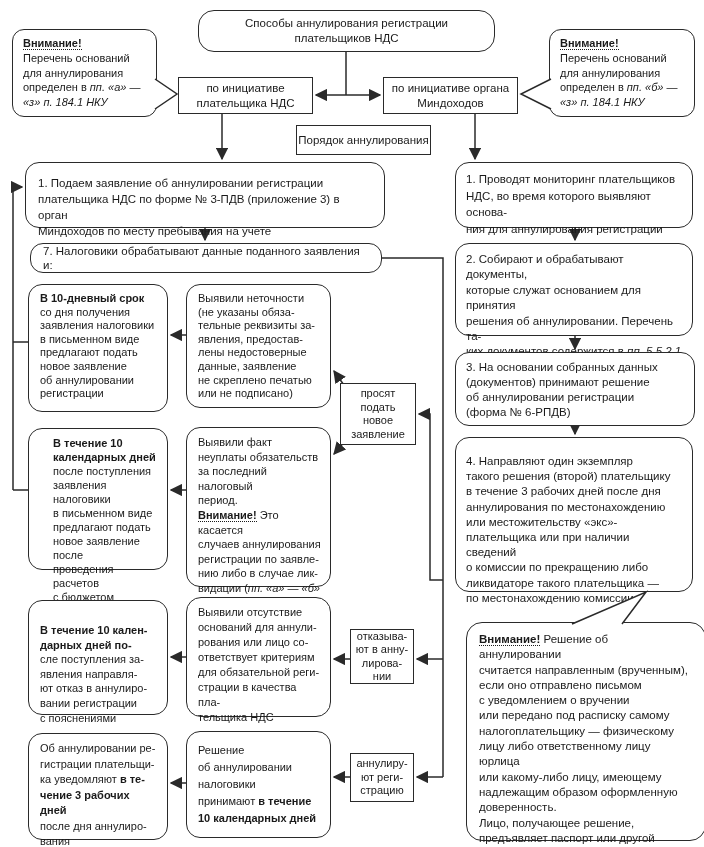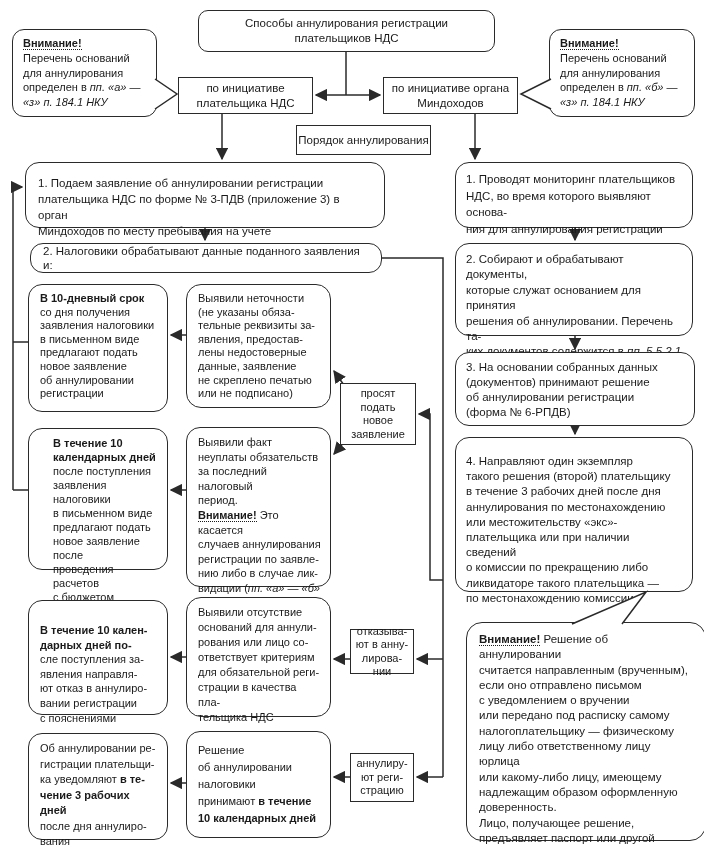--- a/index.html
+++ b/index.html
@@ -4,43 +4,43 @@
 <style>
   html,body{margin:0;padding:0;background:#fff;}
   #stage{position:relative;width:704px;height:847px;background:#fff;overflow:hidden;
          font-family:"Liberation Sans","DejaVu Sans",sans-serif;color:#1a1a1a;}
   svg.layer{position:absolute;left:0;top:0;width:704px;height:847px;}
   #wires{z-index:0;}
   #tails{z-index:2;pointer-events:none;}
   .box{position:absolute;z-index:1;background:#fff;border:1.5px solid #2a2a2a;
        box-sizing:border-box;font-size:11px;line-height:14px;}
   .rounded{border-radius:14px;}
-  .pill{border-radius:10px;}
+  .pill{border-radius:16px;}
   .center{display:flex;align-items:center;justify-content:center;text-align:center;}
   .pad{padding:7px 9px 6px 11px;}
   .b{font-weight:bold;}
   .i{font-style:italic;}
   .u{border-bottom:1.5px dotted currentColor;}
   
   #n-title{left:198px;top:10px;width:297px;height:42px;font-size:11.5px;line-height:15px;}
   #n-warn-left{left:12px;top:29px;width:145px;height:88px;padding:6px 8px 5px 10px;line-height:14.8px;border-radius:12px;}
   #n-warn-right{left:549px;top:29px;width:146px;height:88px;padding:6px 8px 5px 10px;line-height:14.8px;border-radius:12px;}
   #n-init-payer{left:178px;top:77px;width:135px;height:37px;font-size:11.5px;line-height:15px;}
   #n-init-authority{left:383px;top:77px;width:135px;height:37px;font-size:11.5px;line-height:15px;}
   #n-order{left:296px;top:125px;width:135px;height:30px;font-size:11.5px;}
   #n-l1{left:25px;top:162px;width:360px;height:66px;font-size:11.5px;line-height:16px;padding:12px 12px;}
   #n-l2{left:30px;top:243px;width:352px;height:30px;font-size:11.5px;border-radius:13px;display:flex;align-items:center;padding:0 12px;}
   #n-la{left:28px;top:284px;width:140px;height:128px;line-height:13.6px;}
-  #n-ma{left:186px;top:284px;width:145px;height:124px;line-height:13.6px;border-radius:15px;}
+  #n-ma{left:186px;top:284px;width:145px;height:124px;line-height:13.6px;}
   #n-asknew{left:340px;top:383px;width:76px;height:62px;line-height:13.5px;}
   #n-lb{left:28px;top:428px;width:140px;height:142px;line-height:14px;padding-left:24px;}
   #n-mb{left:186px;top:427px;width:145px;height:160px;line-height:14.6px;}
   #n-lc{left:28px;top:600px;width:140px;height:115px;line-height:14.6px;padding-top:22px;}
   #n-mc{left:186px;top:597px;width:145px;height:120px;line-height:15px;border-radius:15px;}
-  #n-refuse{left:350px;top:629px;width:64px;height:45px;line-height:13.5px;}
+  #n-refuse{left:350px;top:629px;width:64px;height:55px;line-height:13.5px;}
   #n-ld{left:28px;top:733px;width:140px;height:107px;line-height:15.5px;}
   #n-md{left:186px;top:731px;width:145px;height:107px;line-height:17px;padding-top:10px;}
   #n-annul{left:350px;top:753px;width:64px;height:49px;line-height:13.5px;}
   #n-r1{left:455px;top:162px;width:238px;height:66px;font-size:11.5px;line-height:16.5px;padding:8px 10px;}
   #n-r2{left:455px;top:243px;width:238px;height:93px;font-size:11.5px;line-height:15.4px;padding:8px 10px;}
   #n-r3{left:455px;top:352px;width:240px;height:74px;font-size:11.5px;line-height:15px;padding:7px 10px;}
   #n-r4{left:455px;top:437px;width:238px;height:155px;font-size:11.5px;line-height:15.2px;padding:16px 10px;}
   #n-note{left:466px;top:622px;width:240px;height:219px;font-size:11.5px;line-height:15.3px;padding:9px 12px;border-radius:16px;}
   .wire{stroke:#2a2a2a;stroke-width:1.5;fill:none;}
   .tail{fill:#fff;stroke:#2a2a2a;stroke-width:1.5;}
@@ -92,21 +92,21 @@
   <div class="box pill center" id="n-title">Способы аннулирования регистрации<br>плательщиков НДС</div>
 
   <div class="box" id="n-warn-left"><span class="b u">Внимание!</span><br>Перечень оснований<br>для аннулирования<br>определен в <span class="i">пп. «а» —</span><br><span class="i">«з» п. 184.1 НКУ</span></div>
   <div class="box" id="n-warn-right"><span class="b u">Внимание!</span><br>Перечень оснований<br>для аннулирования<br>определен в <span class="i">пп. «б» —</span><br><span class="i">«з» п. 184.1 НКУ</span></div>
 
   <div class="box center" id="n-init-payer">по инициативе<br>плательщика НДС</div>
   <div class="box center" id="n-init-authority">по инициативе органа<br>Миндоходов</div>
   <div class="box center" id="n-order">Порядок аннулирования</div>
 
   <div class="box rounded" id="n-l1">1. Подаем заявление об аннулировании регистрации<br>плательщика НДС по форме № 3-ПДВ (приложение 3) в орган<br>Миндоходов по месту пребывания на учете</div>
-  <div class="box rounded" id="n-l2">2. Налоговики обрабатывают данные поданного заявления и:</div>
+  <div class="box rounded" id="n-l2">7. Налоговики обрабатывают данные поданного заявления и:</div>
 
   <div class="box rounded pad" id="n-la"><span class="b">В 10-дневный срок</span><br>со дня получения<br>заявления налоговики<br>в письменном виде<br>предлагают подать<br>новое заявление<br>об аннулировании<br>регистрации</div>
   <div class="box rounded pad" id="n-ma">Выявили неточности<br>(не указаны обяза-<br>тельные реквизиты за-<br>явления, предостав-<br>лены недостоверные<br>данные, заявление<br>не скреплено печатью<br>или не подписано)</div>
   <div class="box center" id="n-asknew">просят<br>подать<br>новое<br>заявление</div>
 
   <div class="box rounded pad" id="n-lb"><span class="b">В течение 10</span><br><span class="b">календарных дней</span><br>после поступления<br>заявления налоговики<br>в письменном виде<br>предлагают подать<br>новое заявление после<br>проведения расчетов<br>с бюджетом</div>
   <div class="box rounded pad" id="n-mb">Выявили факт<br>неуплаты обязательств<br>за последний налоговый<br>период.<br><span class="b u">Внимание!</span> Это касается<br>случаев аннулирования<br>регистрации по заявле-<br>нию либо в случае лик-<br>видации (<span class="i">пп. «а» — «б»</span><br><span class="i">п. 184.1 НКУ</span>)</div>
 
   <div class="box rounded pad" id="n-lc"><span class="b">В течение 10 кален-</span><br><span class="b">дарных дней по-</span><br>сле поступления за-<br>явления направля-<br>ют отказ в аннулиро-<br>вании регистрации<br>с пояснениями</div>
   <div class="box rounded pad" id="n-mc">Выявили отсутствие<br>оснований для аннули-<br>рования или лицо со-<br>ответствует критериям<br>для обязательной реги-<br>страции в качества пла-<br>тельщика НДС</div>

